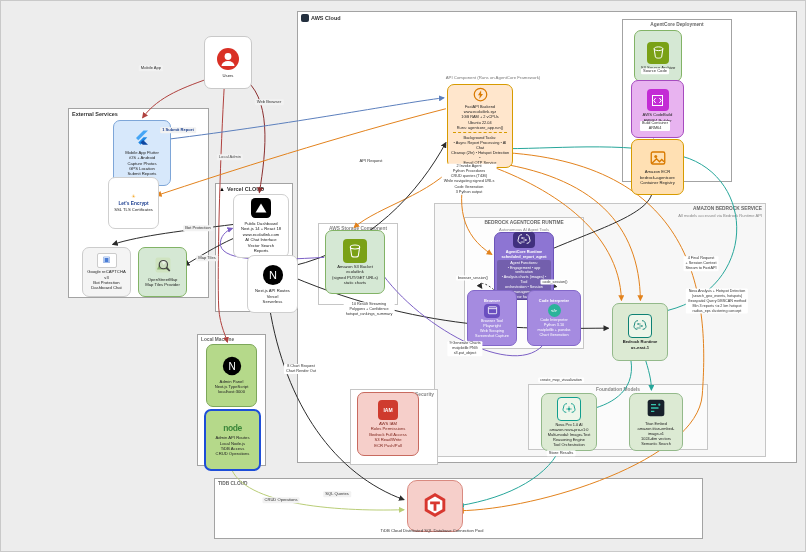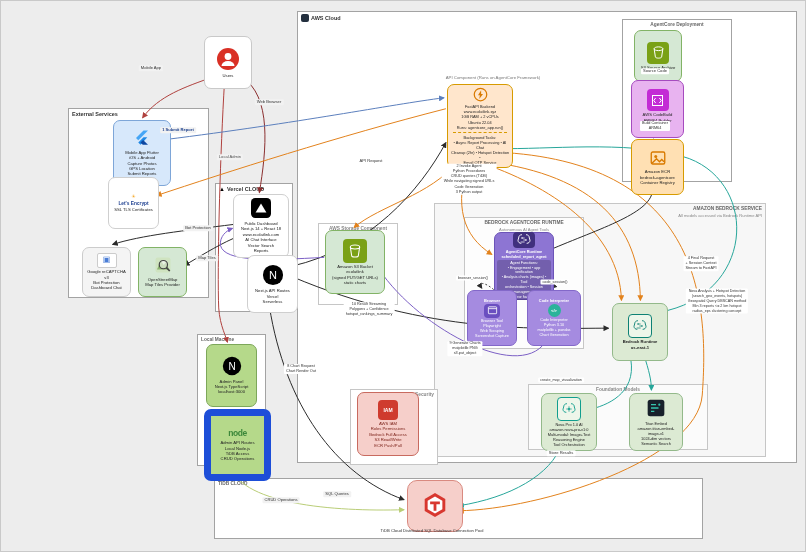--- a/index.html
+++ b/index.html
@@ -223,21 +223,21 @@
   <div class="node" style="left:205px;top:343px;width:45px;height:57px;background:#b5d98a;border:1px solid #7da75a">
     <span><svg viewBox="0 0 24 24" width="20" height="20">
           <circle cx="12" cy="12" r="11" fill="#000"></circle>
           <text x="12" y="16.5" font-size="12" fill="#fff" text-anchor="middle" font-family="Liberation Sans, sans-serif">N</text>
         </svg></span>
     <span class="node-text">Admin Panel
 Next.js TypeScript
 localhost:3000</span>
   </div>
 
-  <div class="node" style="left:203px;top:408px;width:49px;height:54px;background:#b5d98a;border:7px solid #1d4ed8">
+  <div class="node" style="left:203px;top:408px;width:49px;height:54px;background:#b5d98a;border:2px solid #1d4ed8">
     <span class="node-logo">node</span>
     <span class="node-text">Admin API Routes
 Local Node.js
 TiDB Access
 CRUD Operations</span>
   </div>
 
   <div class="node" style="left:446px;top:83px;width:60px;height:78px;background:#ffe6cc;border:1px solid #d79b00">
     <span><svg viewBox="0 0 24 24" width="15" height="15">
           <circle cx="12" cy="12" r="10" fill="none" stroke="#d97a00" stroke-width="2"></circle>

